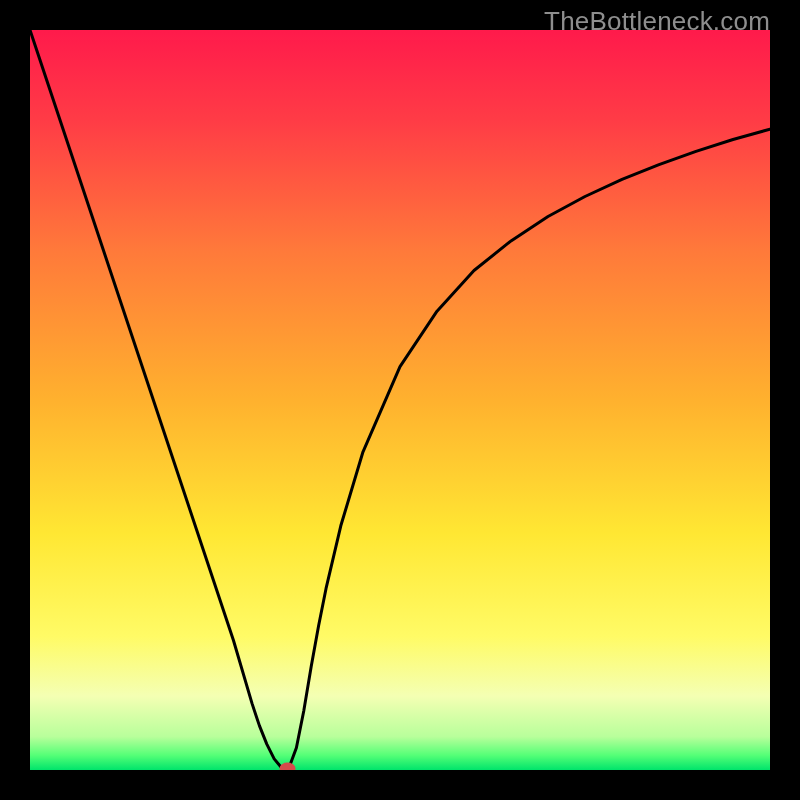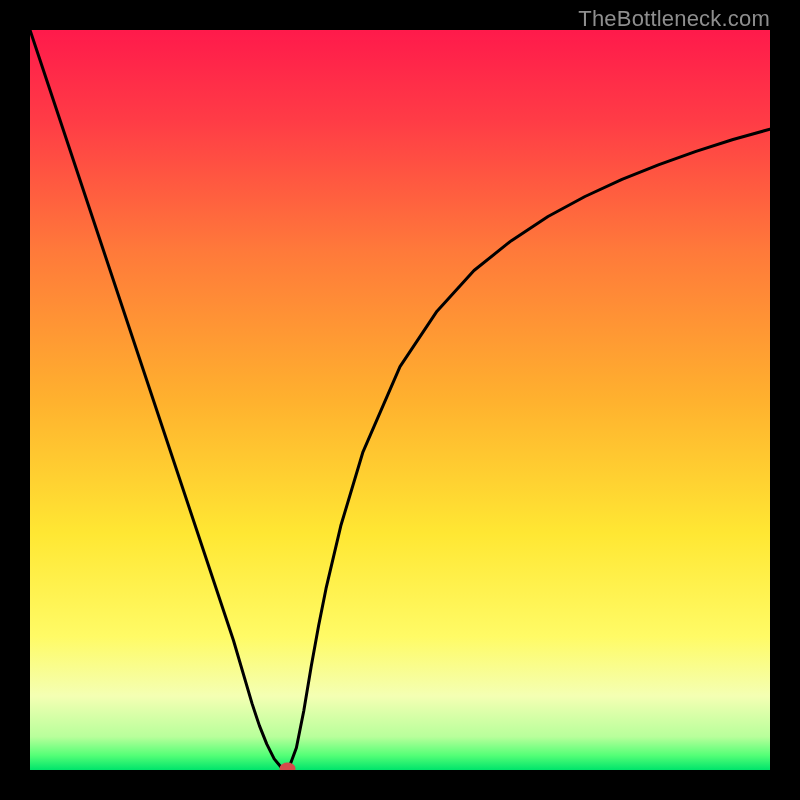--- a/index.html
+++ b/index.html
@@ -24,21 +24,21 @@
     left: 0;
     top: 0;
     width: 740px;
     height: 740px;
   }
   .watermark {
     position: absolute;
     top: 6px;
     right: 30px;
     color: #8e8e8e;
-    font-size: 22px;
+    font-size: 26px;
     font-weight: 500;
     letter-spacing: 0.2px;
   }
   svg { display: block; }
 </style>
 </head>
 <body>
 
 <div class="watermark">TheBottleneck.com</div>
 

